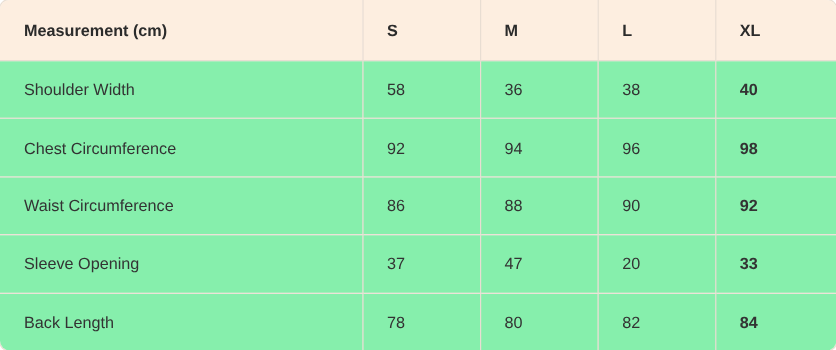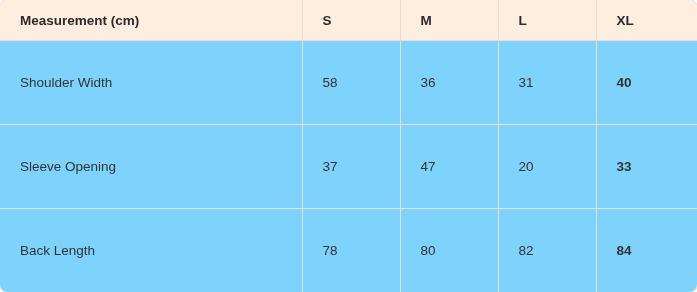--- a/index.html
+++ b/index.html
@@ -32,34 +32,34 @@
     box-shadow: 0 0 0 1px #EADFD4;
     border-radius: 8px;
   }
 
   table.size-table thead th {
     background: #FDEEE0;
     color: #2B2B2B;
     font-weight: bold;
     font-size: 13.5px;
     text-align: left;
-    height: 40px;
+    height: 50px;
     padding: 0 20px;
     border-right: 1px solid #E8DDD2;
     border-bottom: 1px solid #E8DDD2;
     white-space: nowrap;
     vertical-align: middle;
   }
   table.size-table thead th:last-child {
     border-right: none;
     margin-left: 44px;
   }
 
   table.size-table tbody td {
-    background: #7dd3fc;
+    background: #86efac;
     color: #333333;
     font-weight: normal;
     font-size: 13.5px;
     text-align: left;
     height: 42px;
     padding: 0 20px;
     border-right: 1px solid #E8DDD2;
     border-bottom: 1px solid #EDE2D8;
     white-space: nowrap;
     vertical-align: middle;
@@ -96,22 +96,36 @@
         <th>M</th>
         <th>L</th>
         <th>XL</th>
       </tr>
     </thead>
     <tbody>
       <tr>
         <td>Shoulder Width</td>
         <td>58</td>
         <td>36</td>
-        <td>31</td>
+        <td>38</td>
         <td>40</td>
+      </tr>
+      <tr>
+        <td>Chest Circumference</td>
+        <td>92</td>
+        <td>94</td>
+        <td>96</td>
+        <td>98</td>
+      </tr>
+      <tr>
+        <td>Waist Circumference</td>
+        <td>86</td>
+        <td>88</td>
+        <td>90</td>
+        <td>92</td>
       </tr>
       <tr>
         <td>Sleeve Opening</td>
         <td>37</td>
         <td>47</td>
         <td>20</td>
         <td>33</td>
       </tr>
       <tr>
         <td>Back Length</td>

